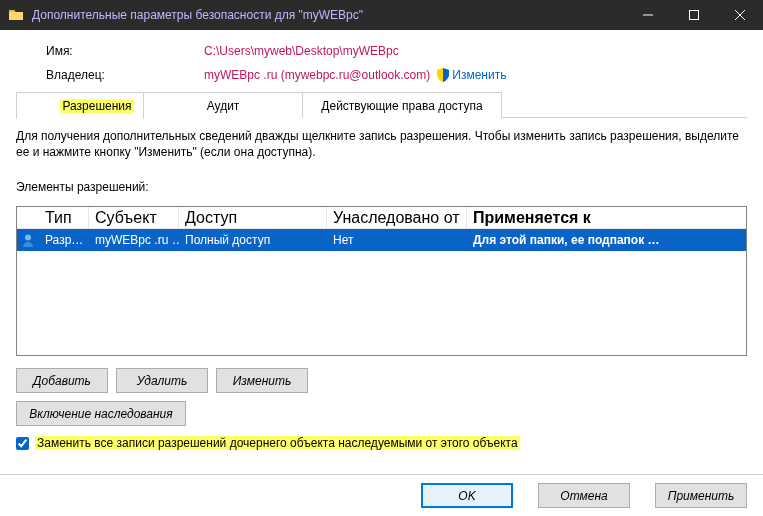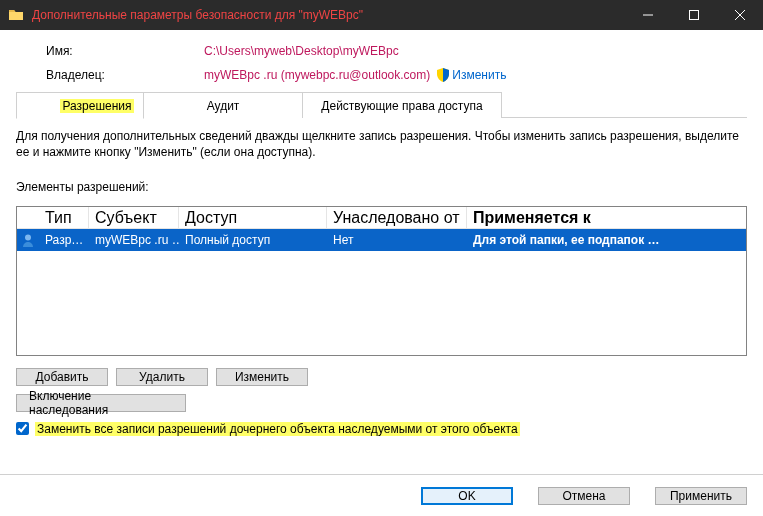--- a/index.html
+++ b/index.html
@@ -19,21 +19,21 @@
     align-items: center;
     padding-left: 8px;
   }
   .titlebar .folder-icon {
     width: 16px; height: 16px; margin-right: 8px;
     display: inline-block;
   }
   .titlebar .title-text {
     flex: 1;
     font-size: 12px;
-    color: #ef4444;
+    color: #c4b5fd;
   }
   .win-controls { display: flex; height: 100%; }
   .win-btn {
     width: 46px; height: 100%;
     display: flex; align-items: center; justify-content: center;
     color: #fff;
   }
   .content {
     padding: 14px 16px 10px 16px;
   }
@@ -120,36 +120,37 @@
   .grid-row .col { border-right: none; }
   .user-icon {
     width: 14px; height: 14px; display: inline-block;
   }
   .action-row {
     display: flex;
     gap: 8px;
     margin-top: 12px;
   }
   .btn {
-    height: 18px;
+    height: 25px;
     border: 1px solid #adadad;
     background: #e1e1e1;
     font-size: 12px;
     display: inline-flex;
     align-items: center;
     justify-content: center;
     cursor: pointer;
     padding: 0 8px;
+    font-style: italic;
   }
   .btn.w92 { width: 92px; }
   .btn.w170 { width: 170px; padding: 0 12px; }
   .checkbox-row {
     margin-top: 10px;
     display: flex;
-    align-items: flex-start;
+    align-items: flex-end;
   }
   .checkbox-row input { margin: 0 6px 0 0; width: 13px; height: 13px; accent-color: #0066cc;}
   .checkbox-row label { background: #ffff66; padding: 0 2px; }
   .footer {
     position: absolute;
     left: 0; right: 0; bottom: 0;
     height: 42px;
     border-top: 1px solid #d0d0d0;
     display: flex;
     justify-content: flex-end;

